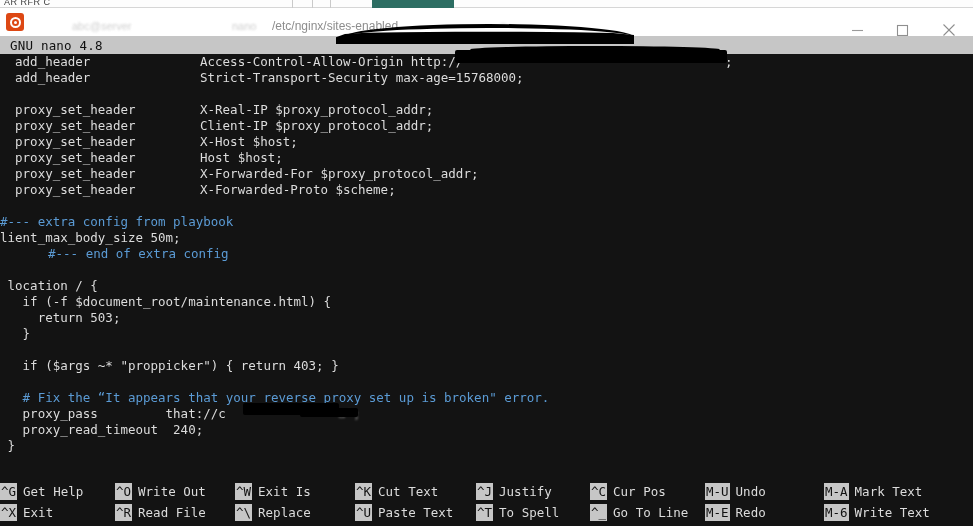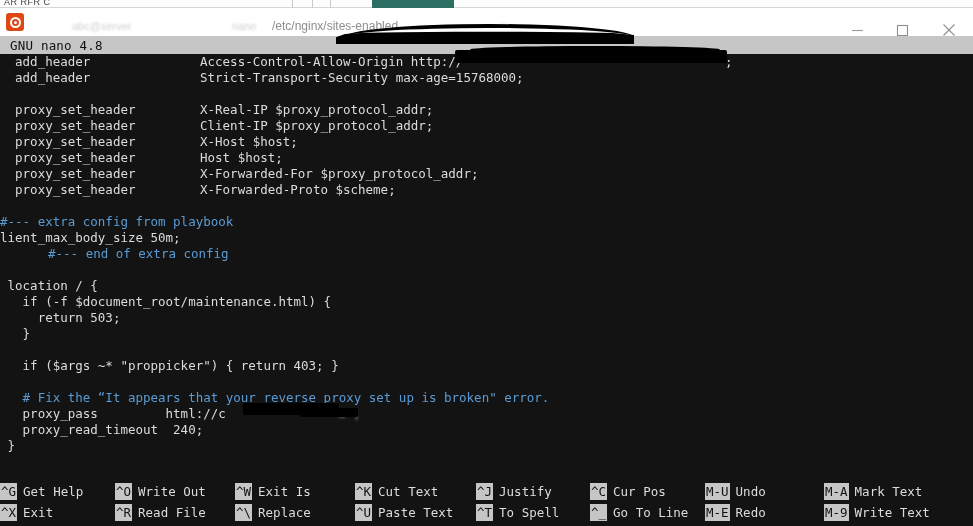--- a/index.html
+++ b/index.html
@@ -156,21 +156,21 @@
       <div class="row" style="top: 192px; margin-left: 48px;"><span class="c1 blue">#--- end of extra config</span></div>
       <div class="row" style="top: 208px;"><span class="c1"></span></div>
       <div class="row" style="top: 240px;"><span class="c1">   if (-f $document_root/maintenance.html) {</span></div>
       <div class="row" style="top: 224px;"><span class="c1"> location / {</span></div>
       <div class="row" style="top: 256px;"><span class="c1">     return 503;</span></div>
       <div class="row" style="top: 272px;"><span class="c1">   }</span></div>
       <div class="row" style="top: 288px;"><span class="c1"></span></div>
       <div class="row" style="top: 304px;"><span class="c1">   if ($args ~* "proppicker") { return 403; }</span></div>
       <div class="row" style="top: 320px;"><span class="c1"></span></div>
       <div class="row" style="top: 336px;"><span class="c1 blue">   # Fix the “It appears that your reverse proxy set up is broken" error.</span></div>
-      <div class="row" style="top: 352px;"><span class="c1">   proxy_pass         html://c</span><span class="faded" style="position: absolute; left: 338px;">a';</span></div>
+      <div class="row" style="top: 352px;"><span class="c1">   proxy_pass         that://c</span><span class="faded" style="position: absolute; left: 338px;">a';</span></div>
       <div class="row" style="top: 368px;"><span class="c1">   proxy_read_timeout  240;</span></div>
       <div class="row" style="top: 384px;"><span class="c1"> }</span></div>
     </div>
 
   <div class="redact rd-line1"></div>
 
   <div class="redact rd-proxy"></div>
   <div class="rd-proxy2"></div>
 
   <div class="helpbar">
@@ -231,19 +231,19 @@
         </div>
         <div class="hitem" style="left: 590px;">
           <span class="hkey">^_</span>
           <span class="hlab">Go To Line</span>
         </div>
         <div class="hitem" style="left: 705px;">
           <span class="hkey">M-E</span>
           <span class="hlab">Redo</span>
         </div>
         <div class="hitem" style="left: 824px;">
-          <span class="hkey">M-9</span>
+          <span class="hkey">M-6</span>
           <span class="hlab">Write Text</span>
         </div>
       </div>
   </div>
 
 </div>
 
 </body></html>

